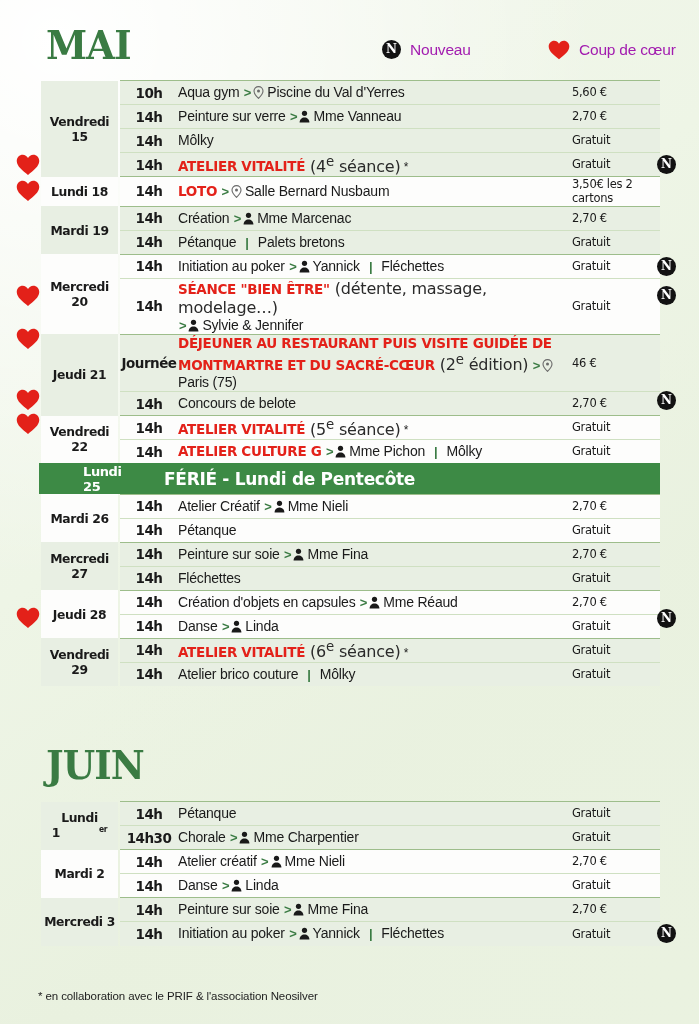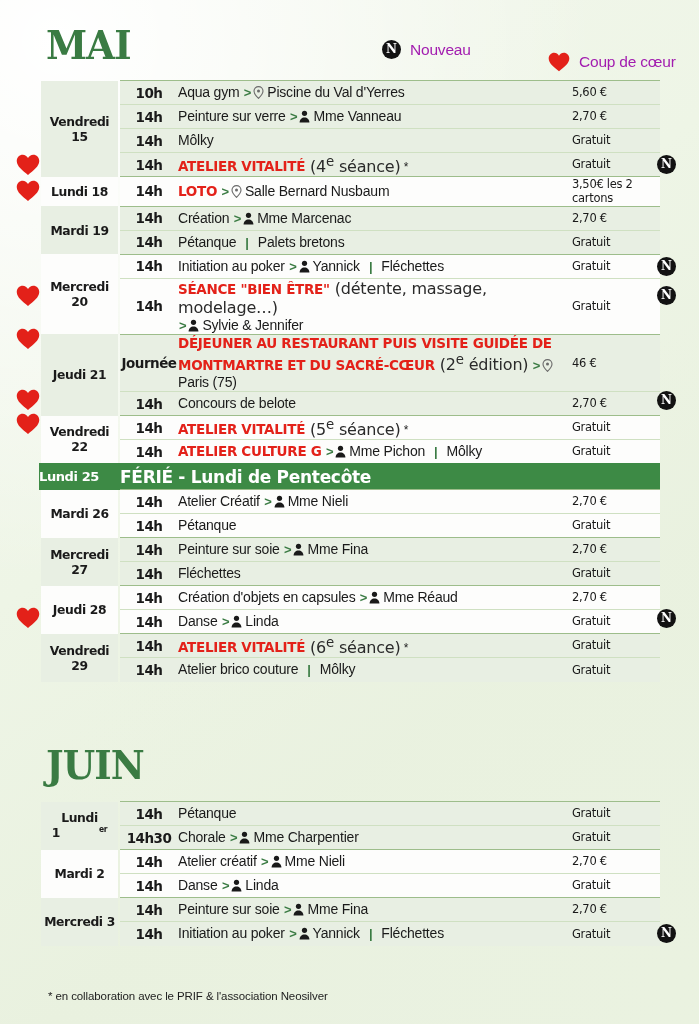--- a/index.html
+++ b/index.html
@@ -22,21 +22,21 @@
     letter-spacing:-1px;
     line-height:1;
     transform:scaleX(0.93);
     transform-origin:left center;
   }
   #mai-title{ left:46px; top:25px; font-size:40px; position:absolute; }
   #juin-title{ left:46px; top:745px; font-size:40px; position:absolute; }
 
   .legend{ position:absolute; top:40px; display:flex; align-items:center; gap:9px; }
   #legend-nouveau{ left:382px; }
-  #legend-coeur{ left:548px;margin-top:12px; }
+  #legend-coeur{ left:548px; }
   .legend-label{ font-size:15.5px; color:#a21caf; letter-spacing:-0.2px; }
 
   .n-badge{
     display:inline-flex; align-items:center; justify-content:center;
     width:19px; height:19px; border-radius:50%;
     background:#121212; color:#fff;
     font-family:"DejaVu Serif", serif;
     font-weight:bold; font-size:12px; line-height:1;
     padding-bottom:1px;
     flex:0 0 auto;
@@ -98,37 +98,37 @@
   .act-main{ color:#1a1a1a; }
   .act-main.hl{ color:#e32119; font-weight:bold; font-family:"DejaVu Sans",sans-serif; letter-spacing:-0.3px; font-size:13.5px; }
   .act-sub{ font-size:16px; color:#2a2a2a; font-family:"DejaVu Sans",sans-serif; }
   .star{ font-size:12px; }
   .arrow{ color:#3a7b43; font-weight:bold; font-size:13px; padding:0 1px; }
   .sep-pipe{ color:#3a7b43; font-weight:bold; padding:0 9px; font-size:13px; }
   .pin-ico, .person-ico{ display:inline-block; vertical-align:-2px; margin:0 3px 0 1px; }
   .pin-ico svg, .person-ico svg{ display:block; }
 
   
-  tr.ferie td{ background:#3d8a45 !important; border-top:1.5px solid #3d8a45 !important; }
+  tr.ferie td{ background:#3d8a45 !important; border-top:1.5px solid #3d8a45 !important;padding-left:44px; }
   .ferie-day{
     color:#fff; font-family:"DejaVu Sans",sans-serif; font-weight:bold;
     font-size:13px; text-align:left; padding-left:9px; letter-spacing:-0.4px;
   }
   .ferie-label{
     color:#fff; font-family:"DejaVu Sans",sans-serif; font-weight:bold;
     font-size:17px; letter-spacing:-0.3px;
   }
   tr.ferie td.ferie-day, tr.ferie td.ferie-label{ height:26px; }
 
   
   .marker-heart{ position:absolute; left:16px; width:24px; height:22px; }
   .marker-n{ position:absolute; left:657px; }
 
   .footnote{
-    position:absolute; left:48px; top:990px;
+    position:absolute; left:38px; top:990px;
     font-size:11.5px; color:#1d1d1d; letter-spacing:-0.1px;
   }
 </style>
 </head>
 <body>
 
 <div class="page">
 
   <div class="month-title" id="mai-title">MAI</div>
 

